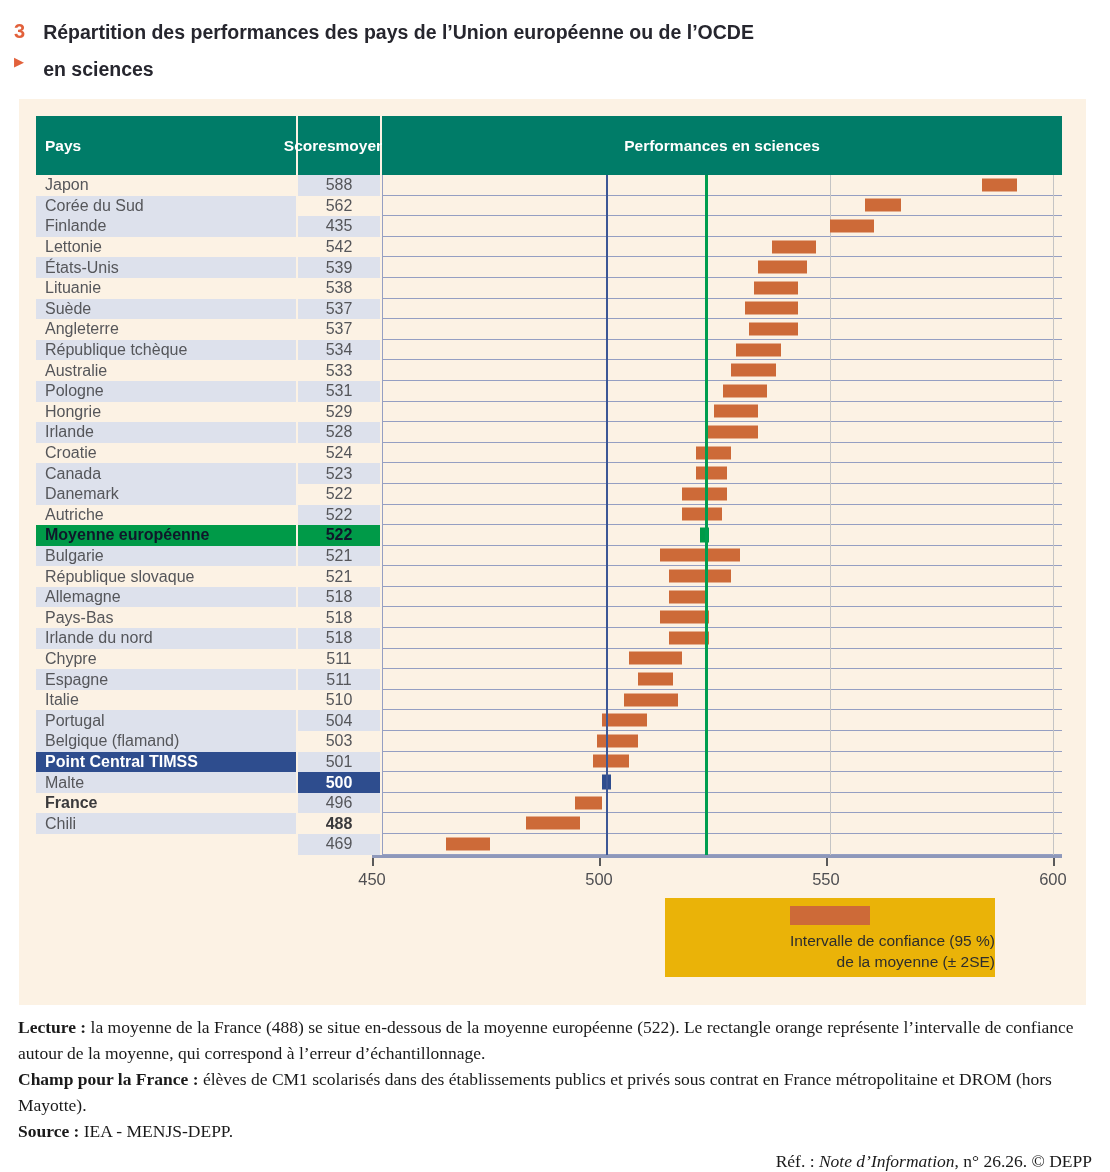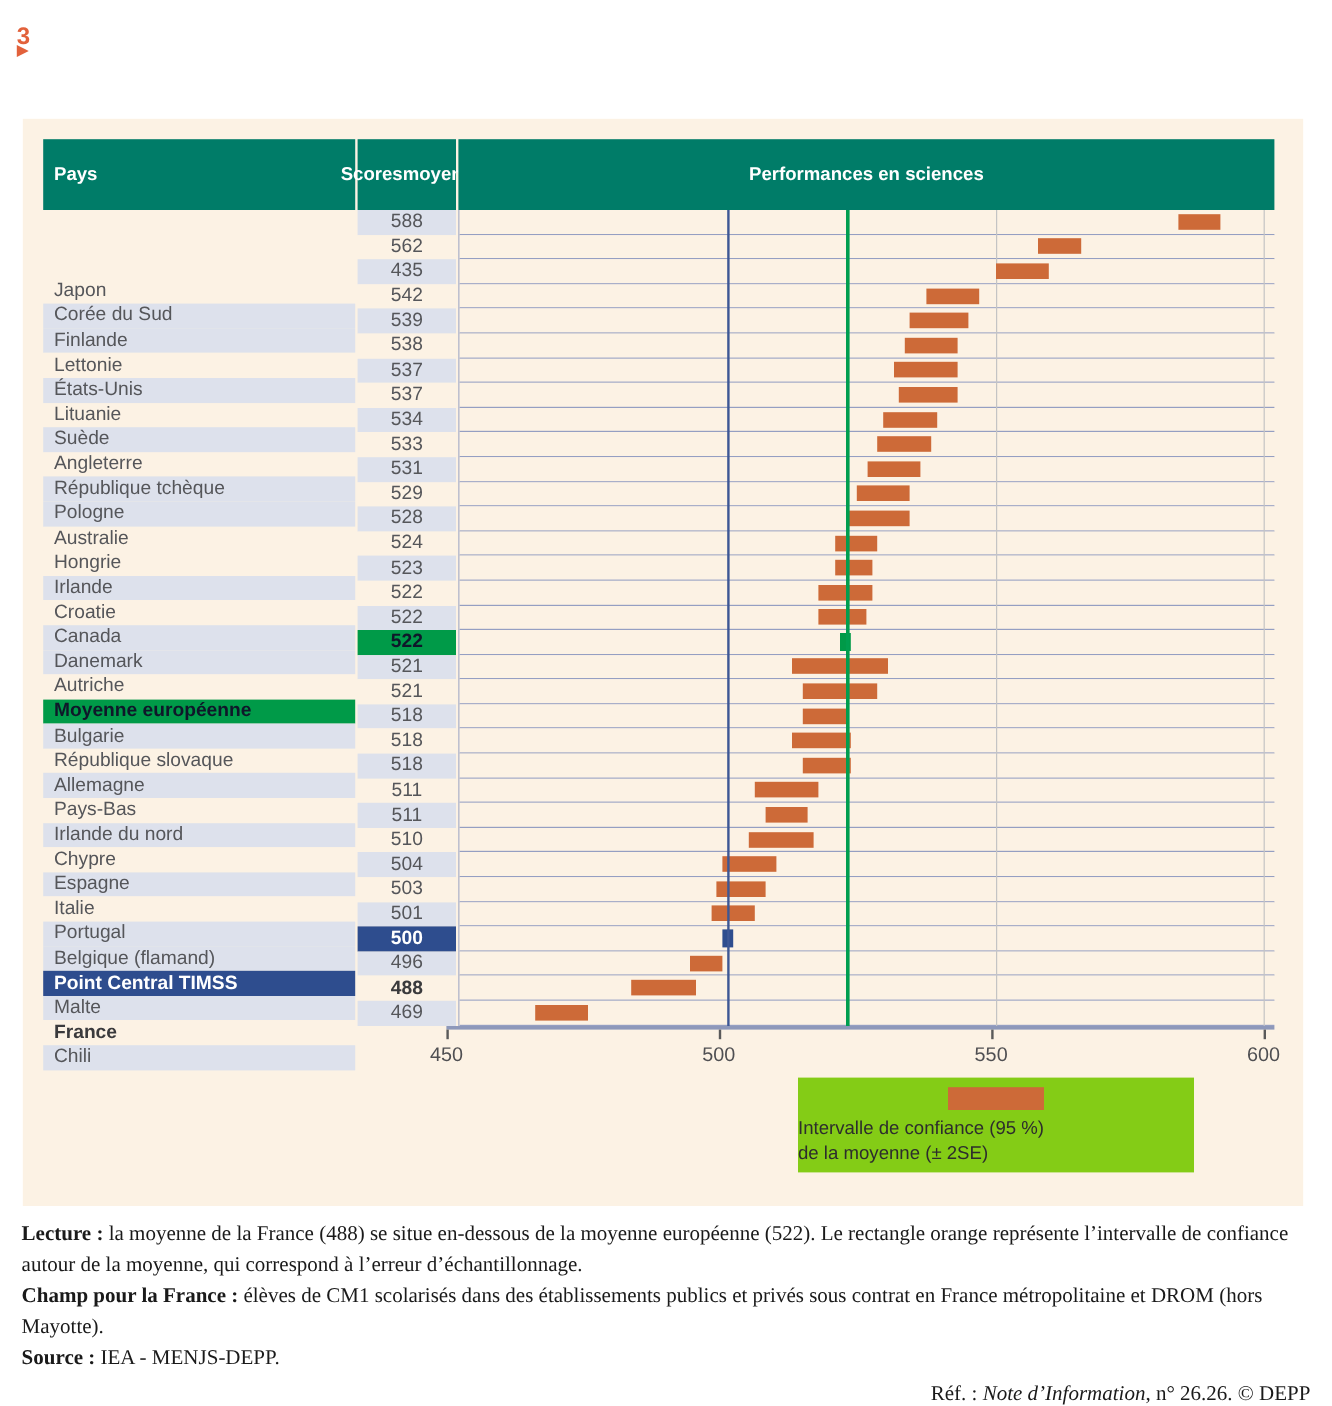--- a/index.html
+++ b/index.html
@@ -10,21 +10,21 @@
   .title .marker{color:#e2613b;font-size:13px;line-height:36px;margin-right:7px;}
   .title .num{color:#e2613b;font-size:20px;font-weight:bold;line-height:34px;margin-right:18px;}
   .title .txt{color:#26262e;font-size:19.5px;font-weight:bold;line-height:37px;}
 
   
   .panel{position:absolute;left:19px;top:99px;width:1067px;height:906px;background:#fcf2e4;}
 
   
   .tbl{position:absolute;left:17px;top:17px;display:flex;gap:2px;background:#fcf2e4;}
   .col{display:flex;flex-direction:column;}
-  .col-names{width:260px;justify-content:space-between;}
+  .col-names{width:260px;}
   .col-scores{width:82px;}
   .col-chart{width:680px;position:relative;}
   .hcell{height:59px;background:#007c68;color:#ffffff;font-weight:bold;font-size:15.5px;
          display:flex;align-items:center;box-sizing:border-box;}
   .hcell.pays{padding-left:9px;}
   .hcell.scores{flex-direction:row;justify-content:center;text-align:center;line-height:19px;}
   .hcell.perf{justify-content:center;}
   .row{height:20.6px;box-sizing:border-box;display:flex;align-items:center;
        font-size:16px;color:#55565a;}
   .name-cell{padding-left:9px;white-space:nowrap;overflow:hidden;}
@@ -46,57 +46,61 @@
   .vline.minor{width:1px;background:#c4c4c4;z-index:1;}
   .vline.major{z-index:3;}
 
   
   .axis{position:relative;height:34px;margin-left:-10px;padding-left:10px;
         border-top:3px solid #8e98ba;}
   .tick{position:absolute;top:0;width:2px;height:8px;background:#5a5a5a;}
   .tick-label{position:absolute;top:12px;transform:translateX(-50%);font-size:16.5px;color:#4f4f52;}
 
   
-  .legend{position:absolute;left:646px;top:799px;width:330px;height:79px;background:#84cc16;
-          text-align:left;}
+  .legend{position:absolute;left:646px;top:799px;width:330px;height:79px;background:#eab308;
+          text-align:right;}
   .legend .swatch{width:80px;height:19px;background:#cd6a38;margin:8px auto 5px auto;}
   .legend .l-txt{font-size:15.5px;color:#2d2d2d;line-height:21px;}
 
   
   .footer{position:absolute;left:18px;top:1014px;width:1074px;
           font-family:"Liberation Serif",serif;font-size:17.5px;color:#1a1a1a;line-height:26px;}
   .footer p{margin:0;}
   .footer b{font-weight:bold;}
   .refline{text-align:right;margin-top:4px !important;}
   .refline i{}
 </style>
 </head>
 <body>
 
 <div class="title">
   <span class="marker">▶</span>
   <span class="num">3</span>
+  <span class="txt">
+    <span>Répartition des performances des pays de l’Union européenne ou de l’OCDE</span><br>
+    <span>en sciences</span>
+  </span>
 </div>
 
 <div class="panel">
   <div class="tbl">
     <div class="col col-names">
       <div class="hcell pays">Pays</div>
       <div>
           <div class="row name-cell bg-cream">Japon</div>
           <div class="row name-cell bg-gray">Corée du Sud</div>
           <div class="row name-cell bg-gray">Finlande</div>
           <div class="row name-cell bg-cream">Lettonie</div>
           <div class="row name-cell bg-gray">États-Unis</div>
           <div class="row name-cell bg-cream">Lituanie</div>
           <div class="row name-cell bg-gray">Suède</div>
           <div class="row name-cell bg-cream">Angleterre</div>
           <div class="row name-cell bg-gray">République tchèque</div>
+          <div class="row name-cell bg-cream">Australie</div>
           <div class="row name-cell bg-gray">Pologne</div>
-          <div class="row name-cell bg-cream">Australie</div>
           <div class="row name-cell bg-cream">Hongrie</div>
           <div class="row name-cell bg-gray">Irlande</div>
           <div class="row name-cell bg-cream">Croatie</div>
           <div class="row name-cell bg-gray">Canada</div>
           <div class="row name-cell bg-gray">Danemark</div>
           <div class="row name-cell bg-cream">Autriche</div>
           <div class="row name-cell bg-green">Moyenne européenne</div>
           <div class="row name-cell bg-gray">Bulgarie</div>
           <div class="row name-cell bg-cream">République slovaque</div>
           <div class="row name-cell bg-gray">Allemagne</div>

